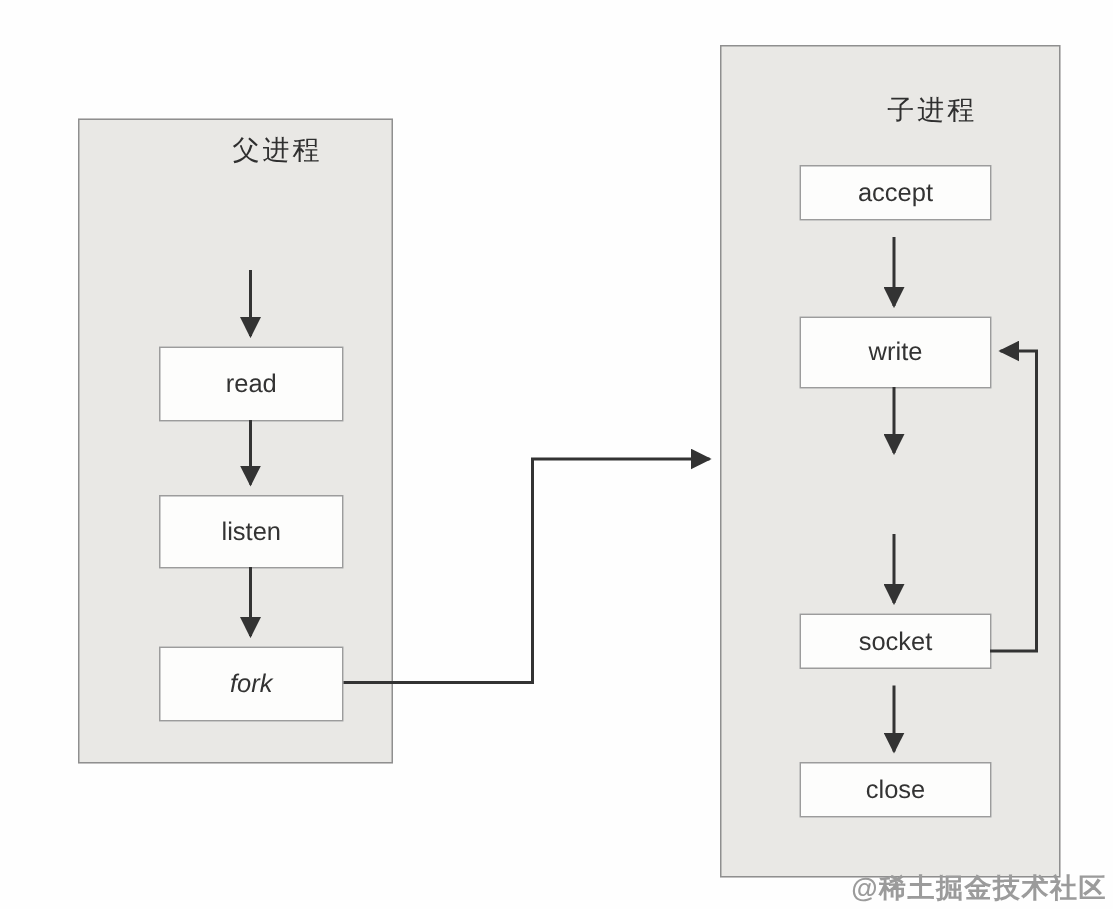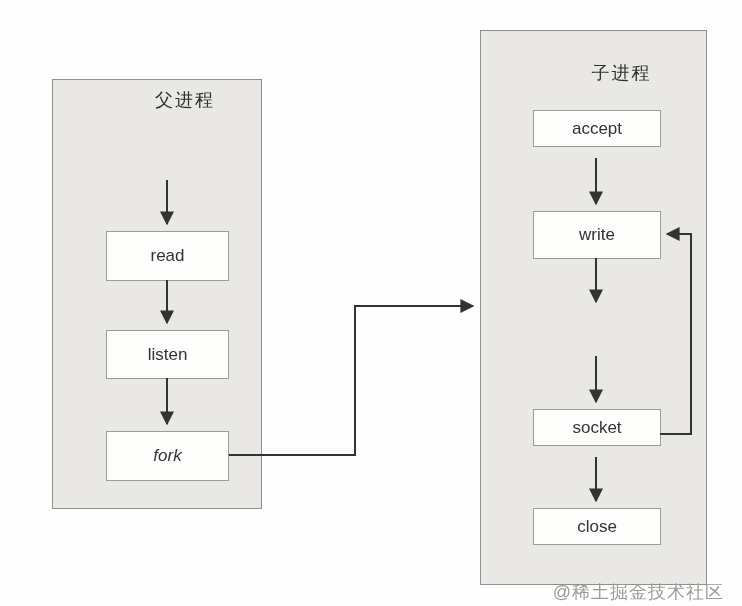--- a/index.html
+++ b/index.html
@@ -54,25 +54,26 @@
   .n-write  { top: 378px; }
   .n-close  { top: 477px; }
   .svg-layer {
     position: absolute;
     left: 0; top: 0;
     width: 742px; height: 606px;
     pointer-events: none;
   }
   .watermark {
     position: absolute;
-    right: 18px;
+    right: 4px;
     bottom: 2px;
     font-size: 18px;
     color: #9b9b9b;
     letter-spacing: 1px;
+    font-weight: bold;
   }
 </style>
 </head>
 <body>
 
 <div class="canvas">
 
   <div class="group group-parent">
     <div class="group-title">父进程</div>
     <div class="node n-bind">read</div>

